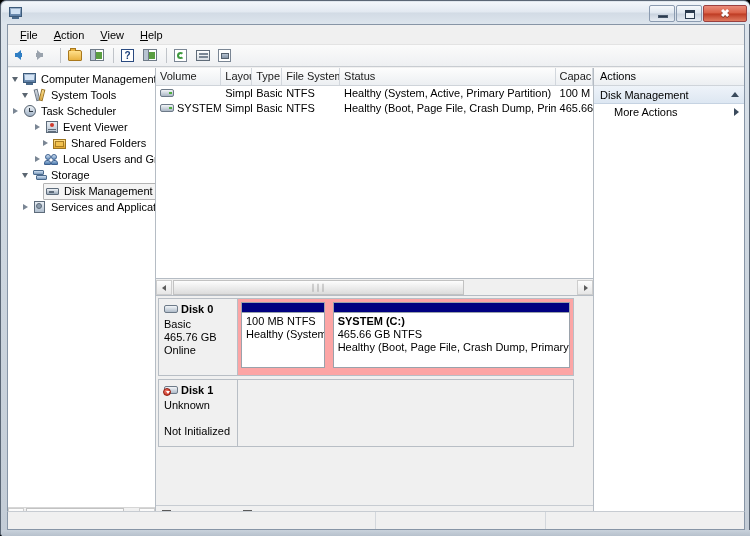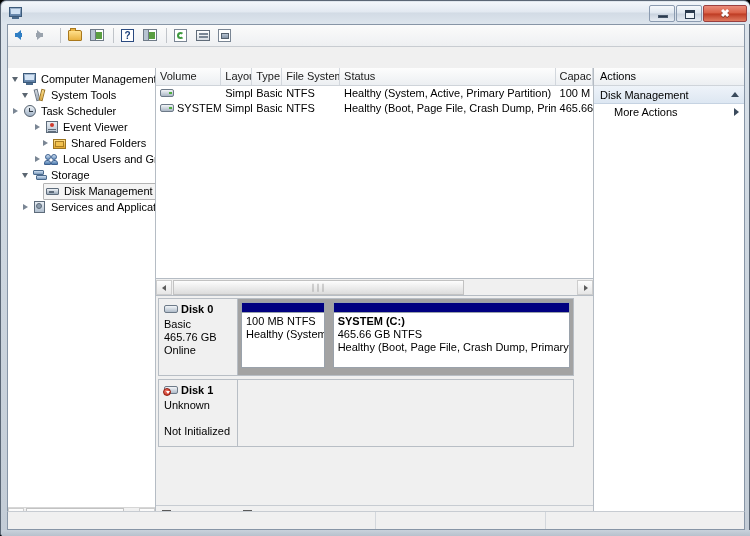--- a/index.html
+++ b/index.html
@@ -711,21 +711,21 @@
     position: absolute; left: 1.5px; top: 1.5px;
     width: 0; height: 0;
     border-left: 2px solid transparent;
     border-right: 2px solid transparent;
     border-top: 3px solid #ffffff;
   }
   .disk-area {
     flex: 1;
     border: 1px solid #b8bec5;
     border-left: none;
-    background: #a3a3a3;
+    background: #fca5a5;
     box-sizing: border-box;
     display: flex;
     align-items: flex-start;
     padding: 3px;
     gap: 8px;
     overflow: hidden;
   }
   .part {
     border: 1px solid #9aa2ab;
     background: #ffffff;
@@ -895,20 +895,26 @@
           <span class="glyph-max"></span>
         </div>
       <div class="winbtn close">
         <span class="glyph-close">✖</span>
       </div>
     </div>
   </div>
 
   <div id="client">
 
+    <div id="menubar">
+      <div class="menu-item"><u>F</u><span>ile</span></div>
+      <div class="menu-item"><u>A</u><span>ction</span></div>
+      <div class="menu-item"><u>V</u><span>iew</span></div>
+      <div class="menu-item"><u>H</u><span>elp</span></div>
+    </div>
 
     <div id="toolbar">
       <div class="tb-btn">
           <span class="arrow-l"></span>
         </div>
       <div class="tb-btn">
           <span class="arrow-r"></span>
         </div>
       <div class="tb-sep"></div>
       <div class="tb-btn">

